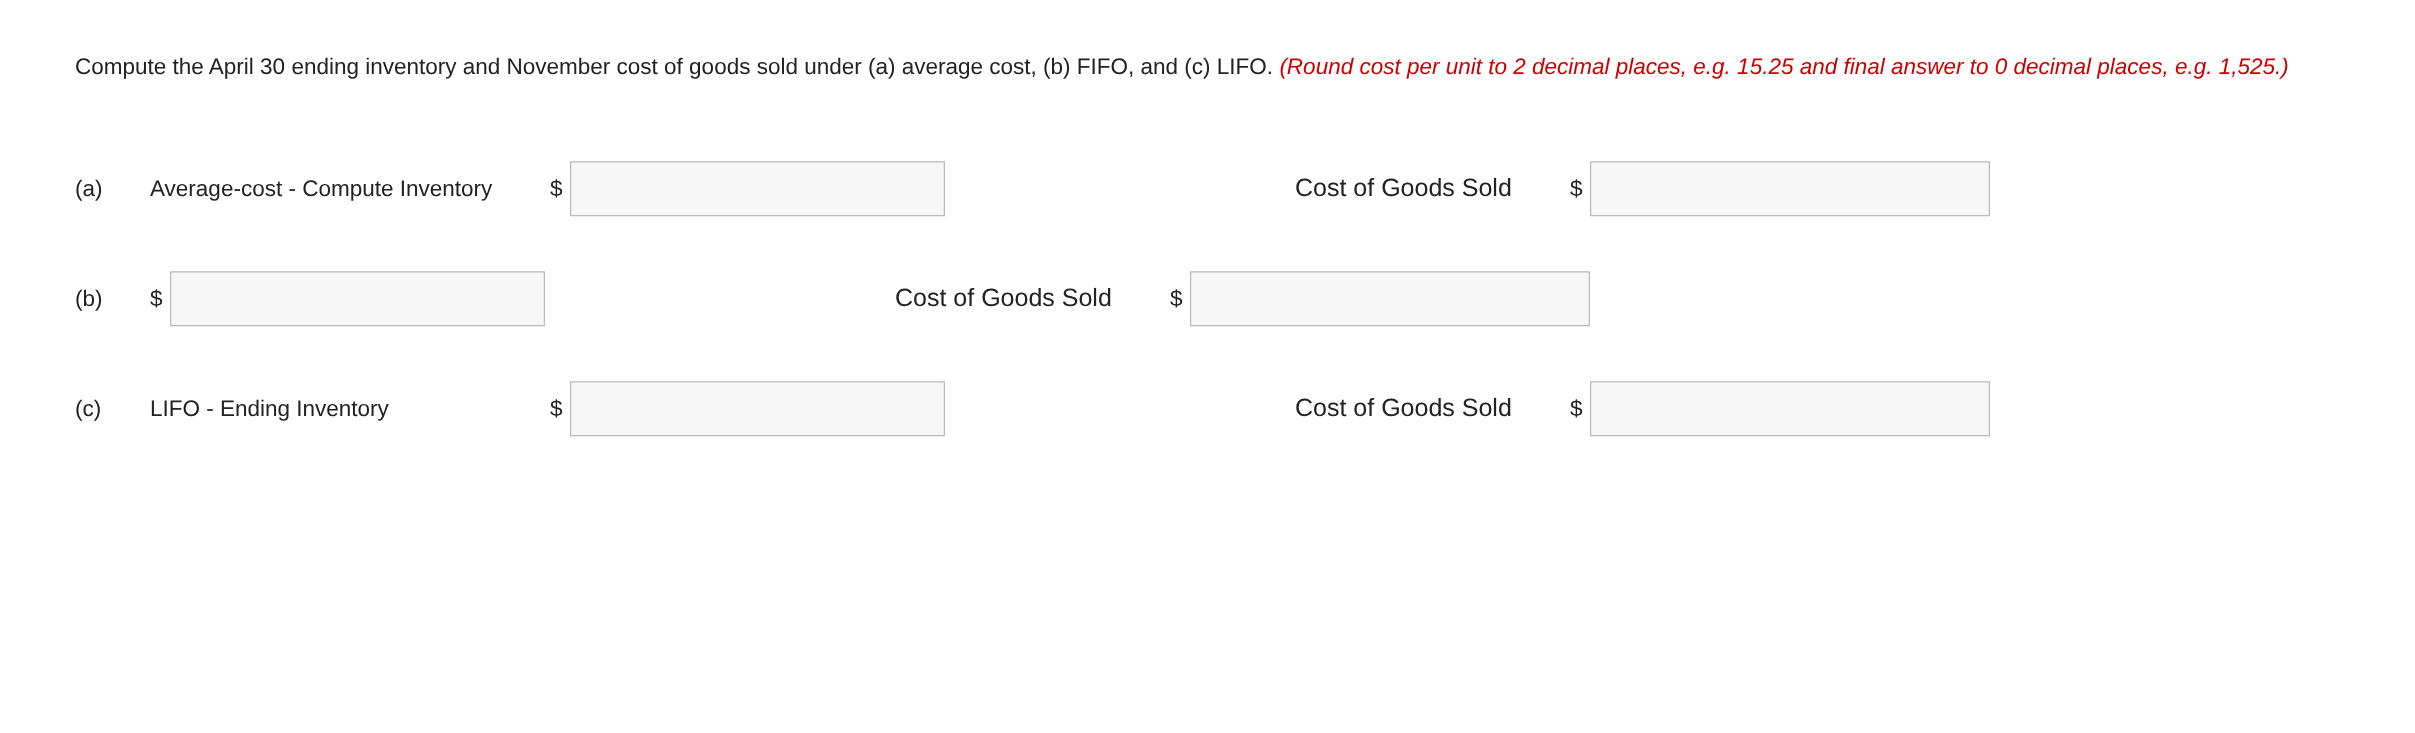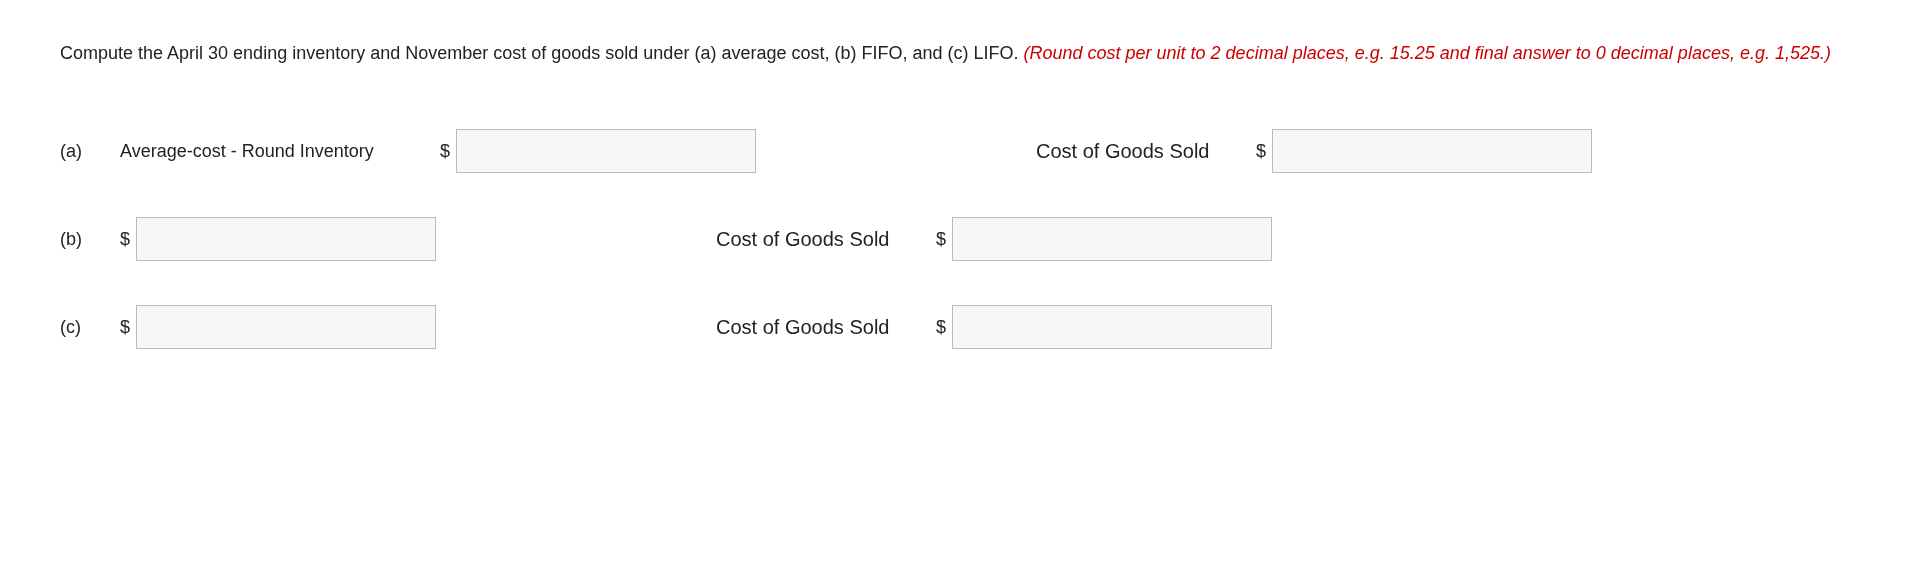--- a/index.html
+++ b/index.html
@@ -104,36 +104,37 @@
 <body>
 
 <div class="instruction">
   <span>Compute the April 30 ending inventory and November cost of goods sold under (a) average cost, (b) FIFO, and (c) LIFO.</span>
   <span class="red-italic">(Round cost per unit to 2 decimal places, e.g. 15.25 and final answer to 0 decimal places, e.g. 1,525.)</span>
 </div>
 
 <div class="rows-container">
 <div class="row">
       <span class="row-label">(a)</span>
-      <span class="row-desc">Average-cost - Round Inventory</span>
+      <span class="row-desc">Average-cost - Compute Inventory</span>
       <span class="dollar-sign">$</span>
       <input class="input-field" type="text" value="" style="">
       <span class="cogs-label">Cost of Goods Sold</span>
       <span class="dollar-sign-right">$</span>
       <input class="input-field-right" type="text" value="" style="">
     </div>
     <div class="row">
       <span class="row-label">(b)</span>
       <span class="dollar-sign">$</span>
       <input class="input-field" type="text" value="" style="">
       <span class="cogs-label">Cost of Goods Sold</span>
       <span class="dollar-sign-right">$</span>
       <input class="input-field-right" type="text" value="" style="">
     </div>
     <div class="row">
       <span class="row-label">(c)</span>
+      <span class="row-desc">LIFO - Ending Inventory</span>
       <span class="dollar-sign">$</span>
       <input class="input-field" type="text" value="" style="">
       <span class="cogs-label">Cost of Goods Sold</span>
       <span class="dollar-sign-right">$</span>
       <input class="input-field-right" type="text" value="" style="">
     </div>
   </div>
 
 </body></html>

